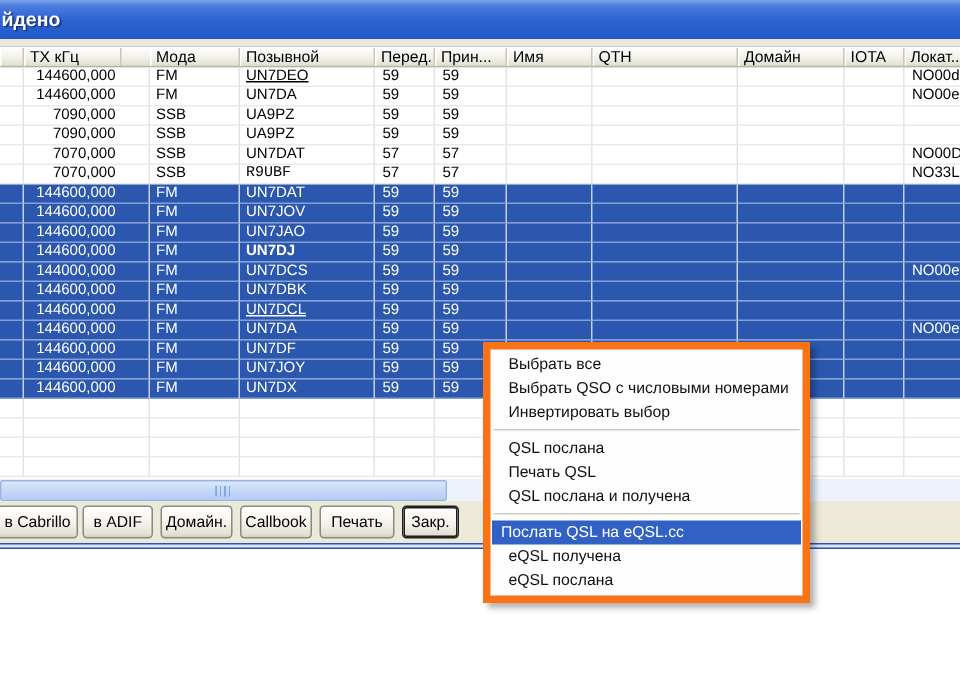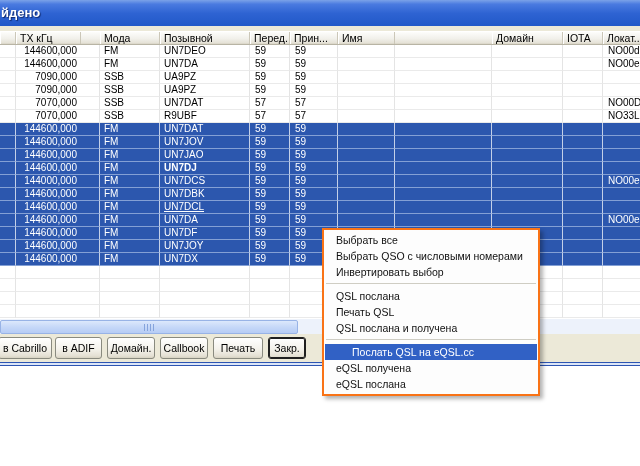--- a/index.html
+++ b/index.html
@@ -51,25 +51,25 @@
     overflow:hidden;white-space:nowrap;}
   .btn.focused{border:1px solid #1F1F1F;box-shadow:inset 0 0 0 1px #1F1F1F;}
 
   
   .win-bottom{position:absolute;top:362px;left:0;width:640px;height:4px;box-sizing:border-box;
     border-top:1px solid #2E55B2;border-bottom:1px solid #2E55B2;background:#DCE6F8;}
   .below{position:absolute;top:366px;left:0;width:640px;height:100px;background:#fff;}
 
   
   .context-menu{position:absolute;left:322px;top:228px;width:218px;box-sizing:border-box;
-    background:#FDFDFD;border:2px solid #f97316;box-shadow:3px 3px 4px rgba(0,0,0,.30);
+    background:#FDFDFD;border:5px solid #f97316;box-shadow:3px 3px 4px rgba(0,0,0,.30);
     padding:2px 0;z-index:10;}
   .menu-item{height:16px;line-height:16px;font-size:10.5px;padding-left:12px;color:#111;
     white-space:nowrap;overflow:hidden;}
-  .menu-item.hl{background:var(--hl,#3161C5);color:#fff;margin:0 1px;padding-left:27px;}
+  .menu-item.hl{background:var(--hl,#3161C5);color:#fff;margin:0 1px;padding-left:6px;}
   .menu-sep{height:1px;background:#CFCDC3;margin:3px 2px 4px 2px;}
 </style>
 </head>
 <body>
 
 <div class="screen">
 
   <div class="titlebar">
     <span class="title-text">йдено</span>
   </div>
@@ -77,31 +77,32 @@
   <div class="pre-strip"></div>
 
   <div class="lv-header" id="lv-header">
       <div class="hcell" style="left: 0px; width: 16px;"></div>
       <div class="hcell" style="left: 16px; width: 65px;">ТХ кГц</div>
       <div class="hcell" style="left: 100px; width: 60px;">Мода</div>
       <div class="hcell" style="left: 160px; width: 90px;">Позывной</div>
       <div class="hcell" style="left: 250px; width: 40px;">Перед.</div>
       <div class="hcell" style="left: 290px; width: 48px;">Прин...</div>
       <div class="hcell" style="left: 338px; width: 57px;">Имя</div>
+      <div class="hcell" style="left: 395px; width: 97px;">QTH</div>
       <div class="hcell" style="left: 492px; width: 71px;">Домайн</div>
       <div class="hcell" style="left: 563px; width: 40px;">IOTA</div>
       <div class="hcell" style="left: 603px; width: 60px;">Локат...</div>
     </div>
 
   <div class="lv-body" id="lv-body">
       <div class="row">
         <div class="cell col-rownum" style="width: 16px;"></div>
         <div class="cell col-tx" style="width: 84px;">144600,000</div>
         <div class="cell col-mode" style="width: 60px;">FM</div>
-        <div class="cell col-call" style="width: 90px;">UN7DEO</div>
+        <div class="cell col-call" style="width: 90px; text-decoration: underline;">UN7DEO</div>
         <div class="cell col-sent" style="width: 40px;">59</div>
         <div class="cell col-rcvd" style="width: 48px;">59</div>
         <div class="cell col-name" style="width: 57px;"></div>
         <div class="cell col-qth" style="width: 97px;"></div>
         <div class="cell col-domain" style="width: 71px;"></div>
         <div class="cell col-iota" style="width: 40px;"></div>
         <div class="cell col-loc" style="width: 60px;">NO00d</div>
       </div>
       <div class="row">
         <div class="cell col-rownum" style="width: 16px;"></div>
@@ -152,21 +153,21 @@
         <div class="cell col-name" style="width: 57px;"></div>
         <div class="cell col-qth" style="width: 97px;"></div>
         <div class="cell col-domain" style="width: 71px;"></div>
         <div class="cell col-iota" style="width: 40px;"></div>
         <div class="cell col-loc" style="width: 60px;">NO00D</div>
       </div>
       <div class="row">
         <div class="cell col-rownum" style="width: 16px;"></div>
         <div class="cell col-tx" style="width: 84px;">7070,000</div>
         <div class="cell col-mode" style="width: 60px;">SSB</div>
-        <div class="cell col-call" style="width: 90px;">R9UBF</div>
+        <div class="cell col-call" style="width: 90px; font-family: Liberation Mono, monospace;">R9UBF</div>
         <div class="cell col-sent" style="width: 40px;">57</div>
         <div class="cell col-rcvd" style="width: 48px;">57</div>
         <div class="cell col-name" style="width: 57px;"></div>
         <div class="cell col-qth" style="width: 97px;"></div>
         <div class="cell col-domain" style="width: 71px;"></div>
         <div class="cell col-iota" style="width: 40px;"></div>
         <div class="cell col-loc" style="width: 60px;">NO33L</div>
       </div>
       <div class="row sel">
         <div class="cell col-rownum" style="width: 16px;"></div>

